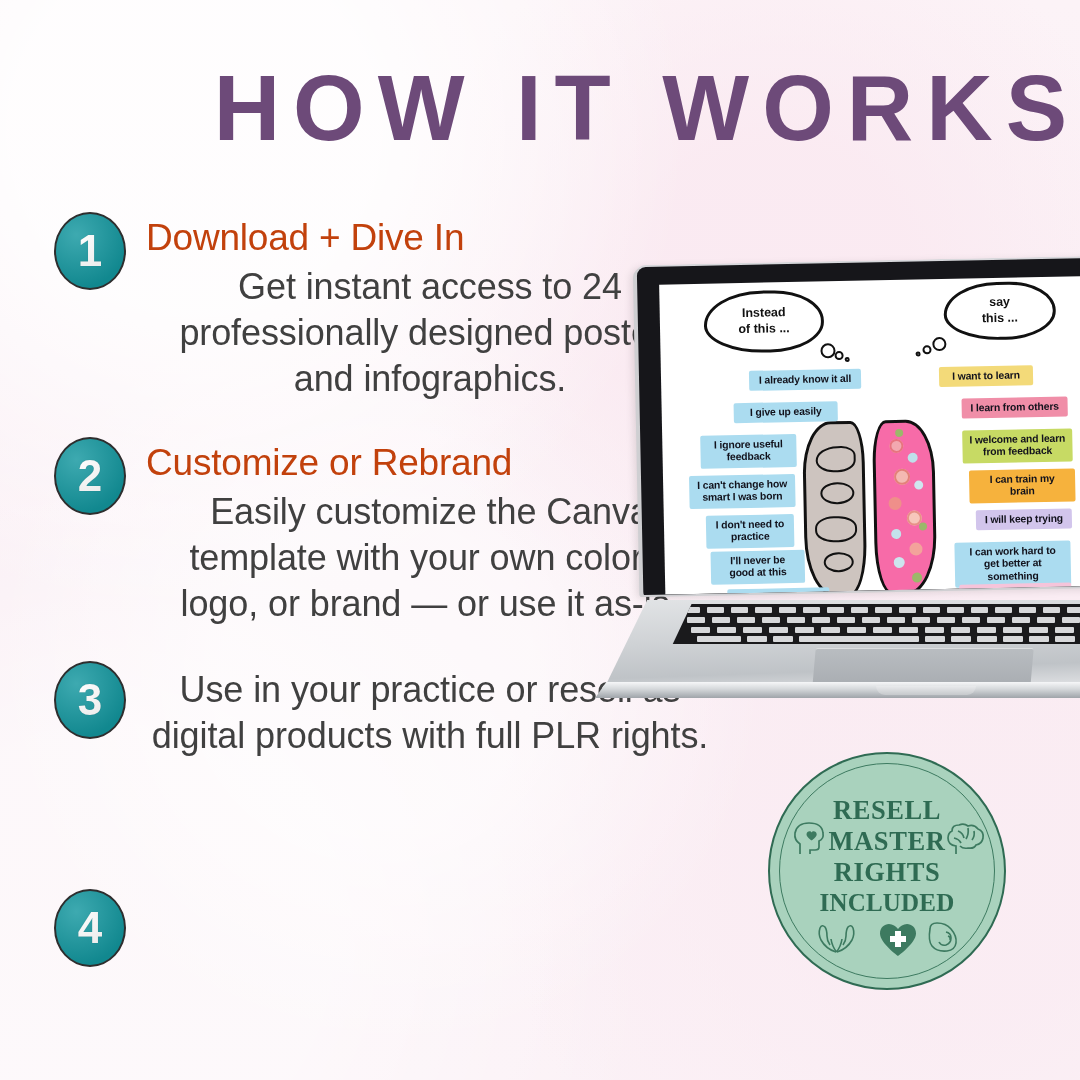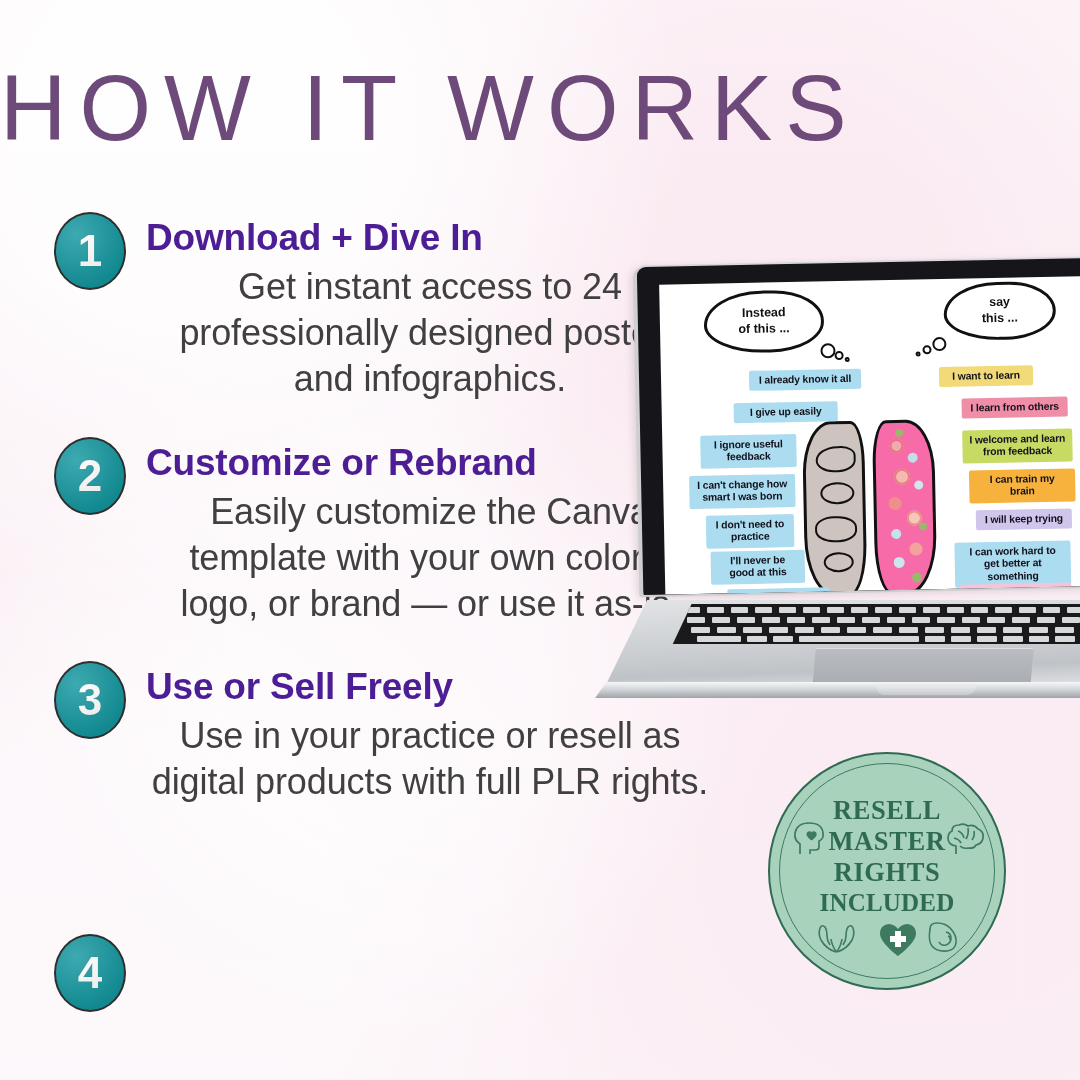--- a/index.html
+++ b/index.html
@@ -19,23 +19,23 @@
       radial-gradient(circle at 35% 62%, rgba(255,255,255,.6) 0 16%, rgba(255,255,255,0) 40%),
       radial-gradient(circle at 88% 78%, rgba(250,235,242,.7) 0 14%, rgba(255,255,255,0) 36%),
       radial-gradient(circle at 10% 88%, rgba(255,255,255,.55) 0 16%, rgba(255,255,255,0) 40%),
       linear-gradient(180deg,#fcf3f7 0%, #faeef4 55%, #fbf1f6 100%);
     pointer-events:none;
   }
 
   
   .page-title{
     position:absolute; left:0; right:0; top:62px;
-    text-align:left;
+    text-align:right;
     font-size:92px;
-    font-weight:400;
+    font-weight:700;
     letter-spacing:13px;
     color:#6d4a79;
     line-height:1;
     white-space:nowrap;
   }
 
   
   .steps{ position:absolute; left:54px; top:218px; width:660px; }
   .step{ position:relative; padding-left:92px; }
   .step.s1{ margin-top:0px; }
@@ -53,21 +53,21 @@
     display:flex; align-items:center; justify-content:center;
     font-size:44px; font-weight:700;
     text-shadow:0 0 1px rgba(0,0,0,.25);
   }
   .badge-num::after{
     content:""; position:absolute; inset:0; border-radius:50%;
     background:radial-gradient(circle at 30% 28%, rgba(255,255,255,.18), rgba(0,0,0,.10) 75%);
     pointer-events:none;
   }
   .step-title{
-    font-size:37px; font-weight:700; color:#4c1d95;
+    font-size:37px; font-weight:400; color:#c2410c;
     line-height:1.08; letter-spacing:-.2px;
   }
   .step-body{
     margin-top:6px;
     font-size:36px; color:#404040;
     line-height:1.28; letter-spacing:-.1px;text-align:center;
   }
 
   
   .laptop{ position:absolute; left:566px; top:258px; width:560px; height:470px; }
@@ -214,21 +214,20 @@
   </div>
 
   <div class="step s2">
     <div class="badge-num">2</div>
     <div class="step-title">Customize or Rebrand</div>
     <div class="step-body">Easily customize the Canva template with your own colors, logo, or brand — or use it as-is.</div>
   </div>
 
   <div class="step s3">
     <div class="badge-num">3</div>
-    <div class="step-title">Use or Sell Freely</div>
     <div class="step-body">Use in your practice or resell as digital products with full PLR rights.</div>
   </div>
 
   <div class="step s4">
     <div class="badge-num">4</div>
   </div>
 
 </div>
 
 <div class="laptop">

